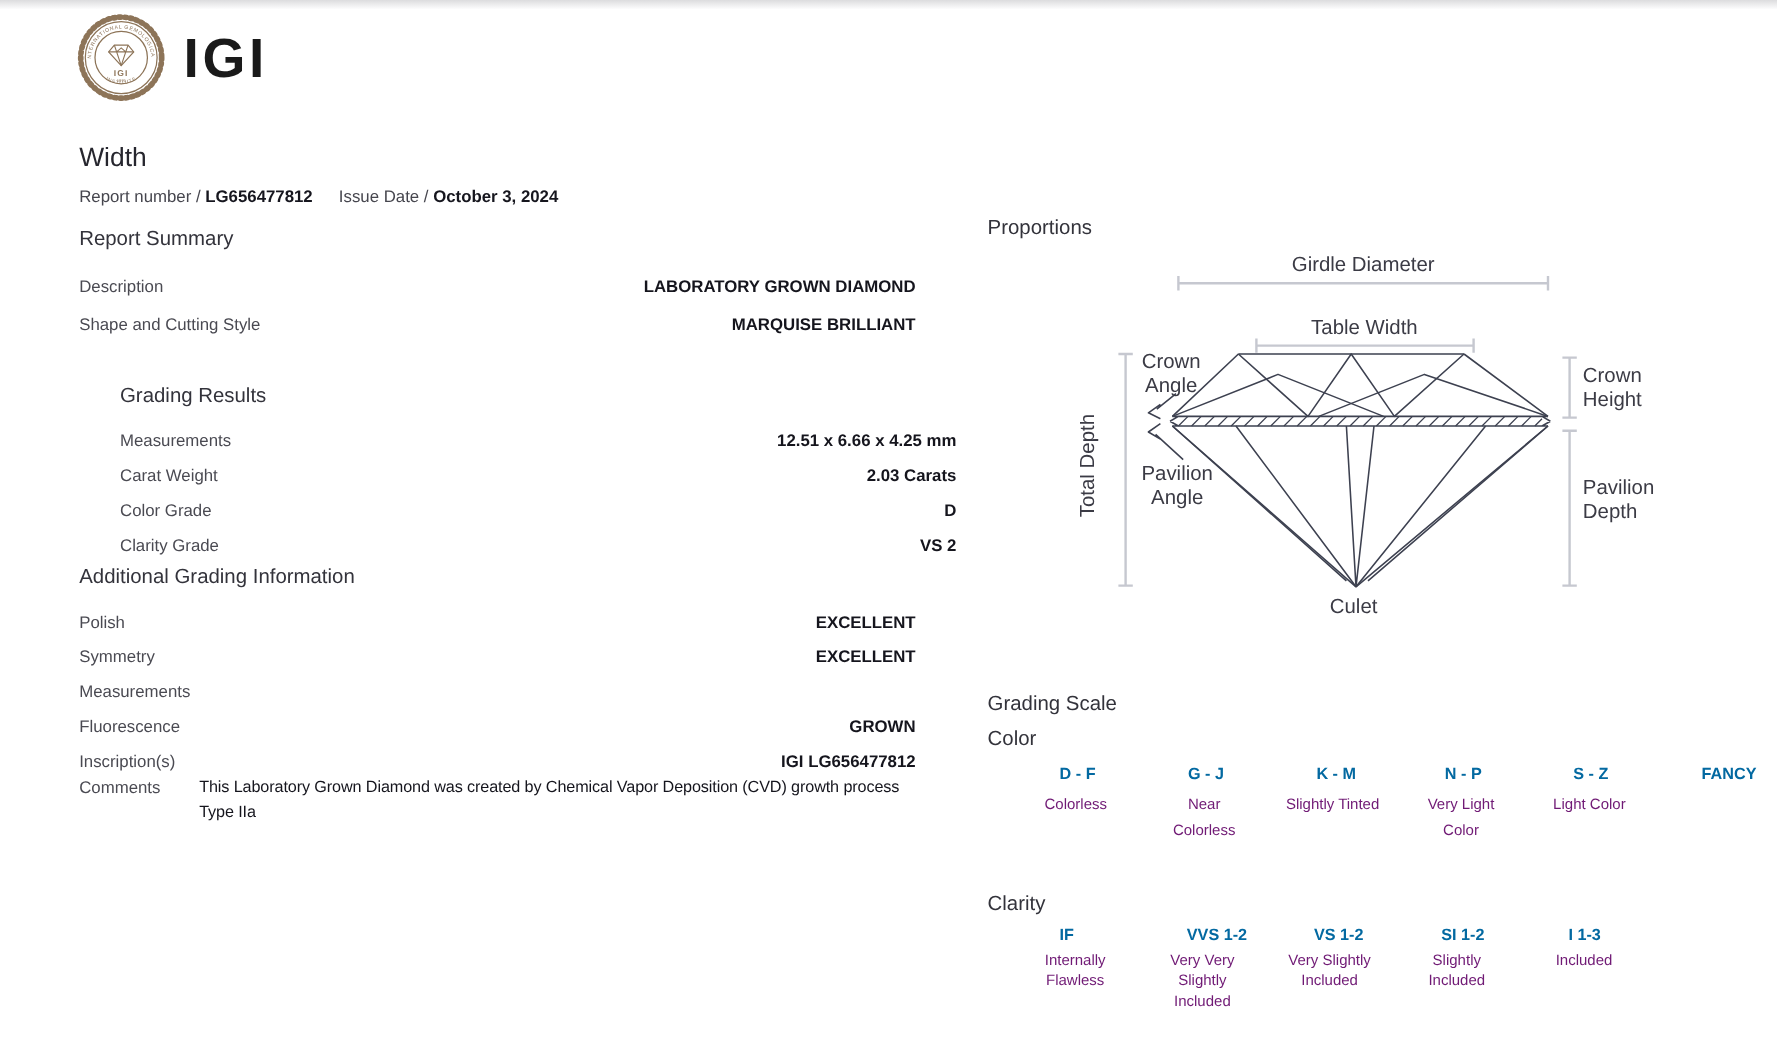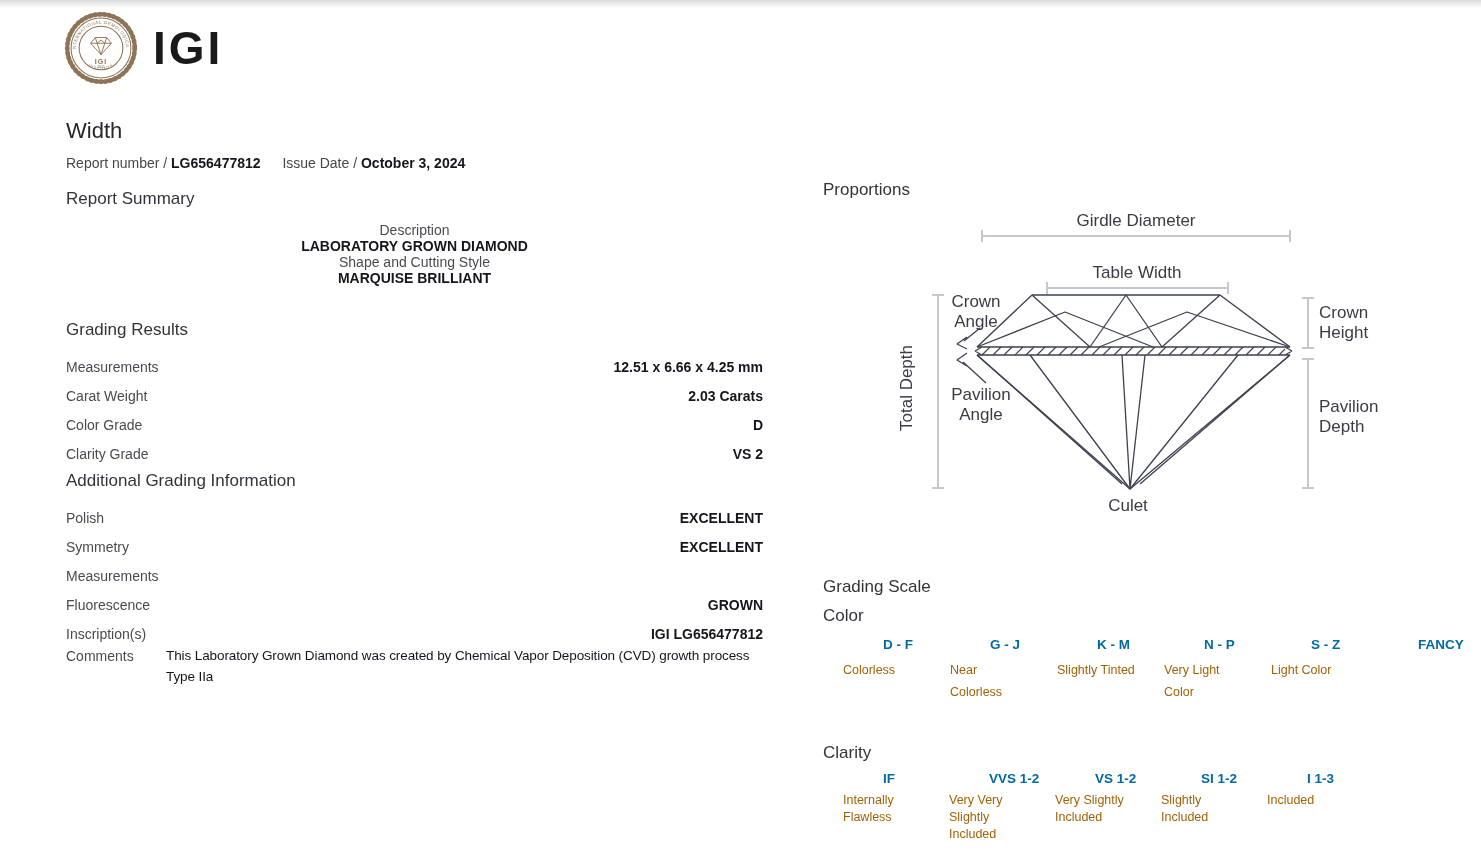--- a/index.html
+++ b/index.html
@@ -17,24 +17,24 @@
 
   
   .leftcol { position:absolute; left:66px; top:0; width:697px; }
   .report-title { position:absolute; top:118px; left:0; font-size:22px; font-weight:500; color:#26262e; }
   .report-meta { position:absolute; top:155px; left:0; font-size:14px; color:#46464e; }
   .report-meta b { color:#16161e; font-weight:700; }
   .meta-sep { display:inline-block; width:14px; }
 
   .section { position:absolute; left:0; width:697px; }
   .sec-summary { top:189px; }
-  .sec-grading { top:320px; }
+  .sec-grading { top:320px;margin-left:34px; }
   .sec-additional { top:471px; }
   .section-h { font-size:17px; font-weight:400; color:#33333b; margin-bottom:13px; }
-  .sec-summary .row { height:32px;flex-direction:column; }
+  .sec-summary .row { height:32px; }
   .row { display:flex; justify-content:space-between; align-items:center; height:28.8px; }
   .row .lbl { font-size:14px; color:#4a4a52; font-weight:400; }
   .row .val { font-size:14px; color:#15151d; font-weight:700; }
 
   .comments-row { position:absolute; left:0; top:645px; width:697px; }
   .comments-row .lbl { position:absolute; left:0; top:3px; font-size:14px; color:#4a4a52; }
   .comments-row .cval { position:absolute; left:100px; top:0; width:600px;
     font-size:13.5px; font-weight:400; color:#15151d; line-height:21px; letter-spacing:-0.1px; }
 
   
@@ -42,21 +42,21 @@
   .diagram { position:absolute; left:900px; top:200px; width:510px; height:325px; }
 
   .gscale-h { position:absolute; left:823px; top:577px; font-size:17px; color:#33333b; }
   .color-h  { position:absolute; left:823px; top:606px; font-size:17px; color:#33333b; }
   .clarity-h{ position:absolute; left:823px; top:743px; font-size:17px; color:#33333b; }
 
   .scale-grid { position:absolute; display:grid; }
   .color-grid { left:843px; top:636px; grid-template-columns:repeat(6,107px); }
   .clarity-grid { left:843px; top:770px; grid-template-columns:repeat(5,106px); }
   .scale-cell .grade { font-size:13.5px; font-weight:700; color:#0369a1; line-height:18px;padding-left:40px; }
-  .scale-cell .desc { font-size:12.5px; color:#a16207; white-space:pre-line; }
+  .scale-cell .desc { font-size:12.5px; color:#701a75; white-space:pre-line;text-align:center; }
   .color-grid .desc { margin-top:5px; line-height:22px; }
   .clarity-grid .desc { margin-top:4px; line-height:17px; }
 
   
   .dline { stroke:#3d4150; stroke-width:1.3; fill:none; stroke-linejoin:round; }
   .mline { stroke:#c6c8d0; stroke-width:2; fill:none; }
   .dtext { font-family:"Liberation Sans", sans-serif; font-size:17px; fill:#3b3b45; }
   .sealc { stroke:#8d7458; fill:none; }
   .sealt { font-family:"Liberation Sans", sans-serif; fill:#8d7458; }
 </style>

